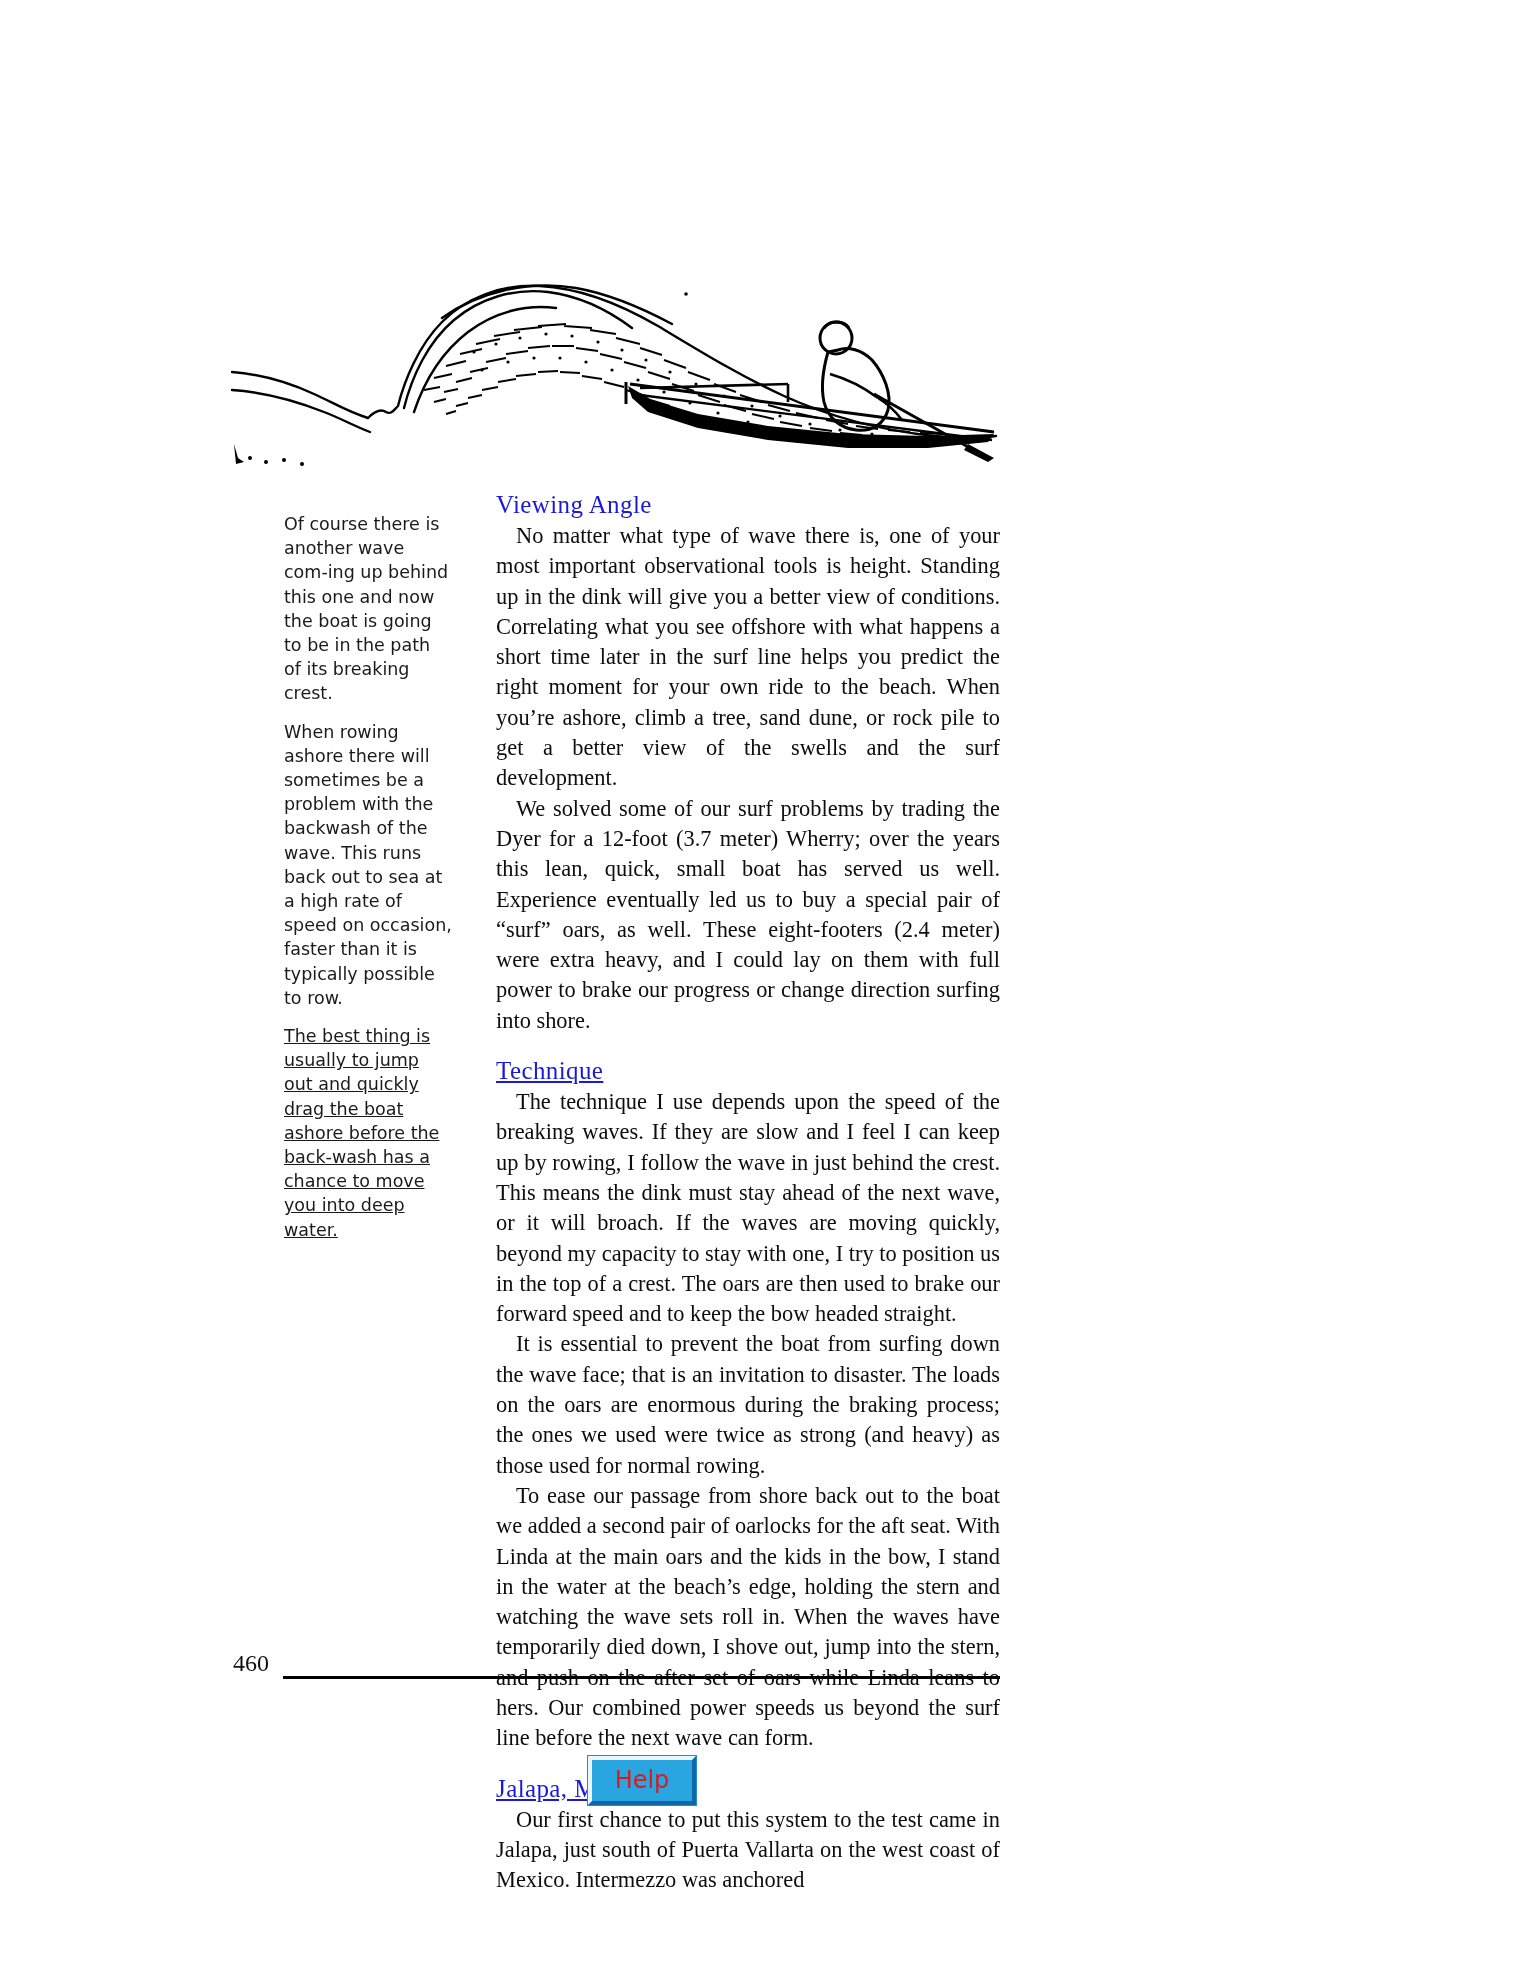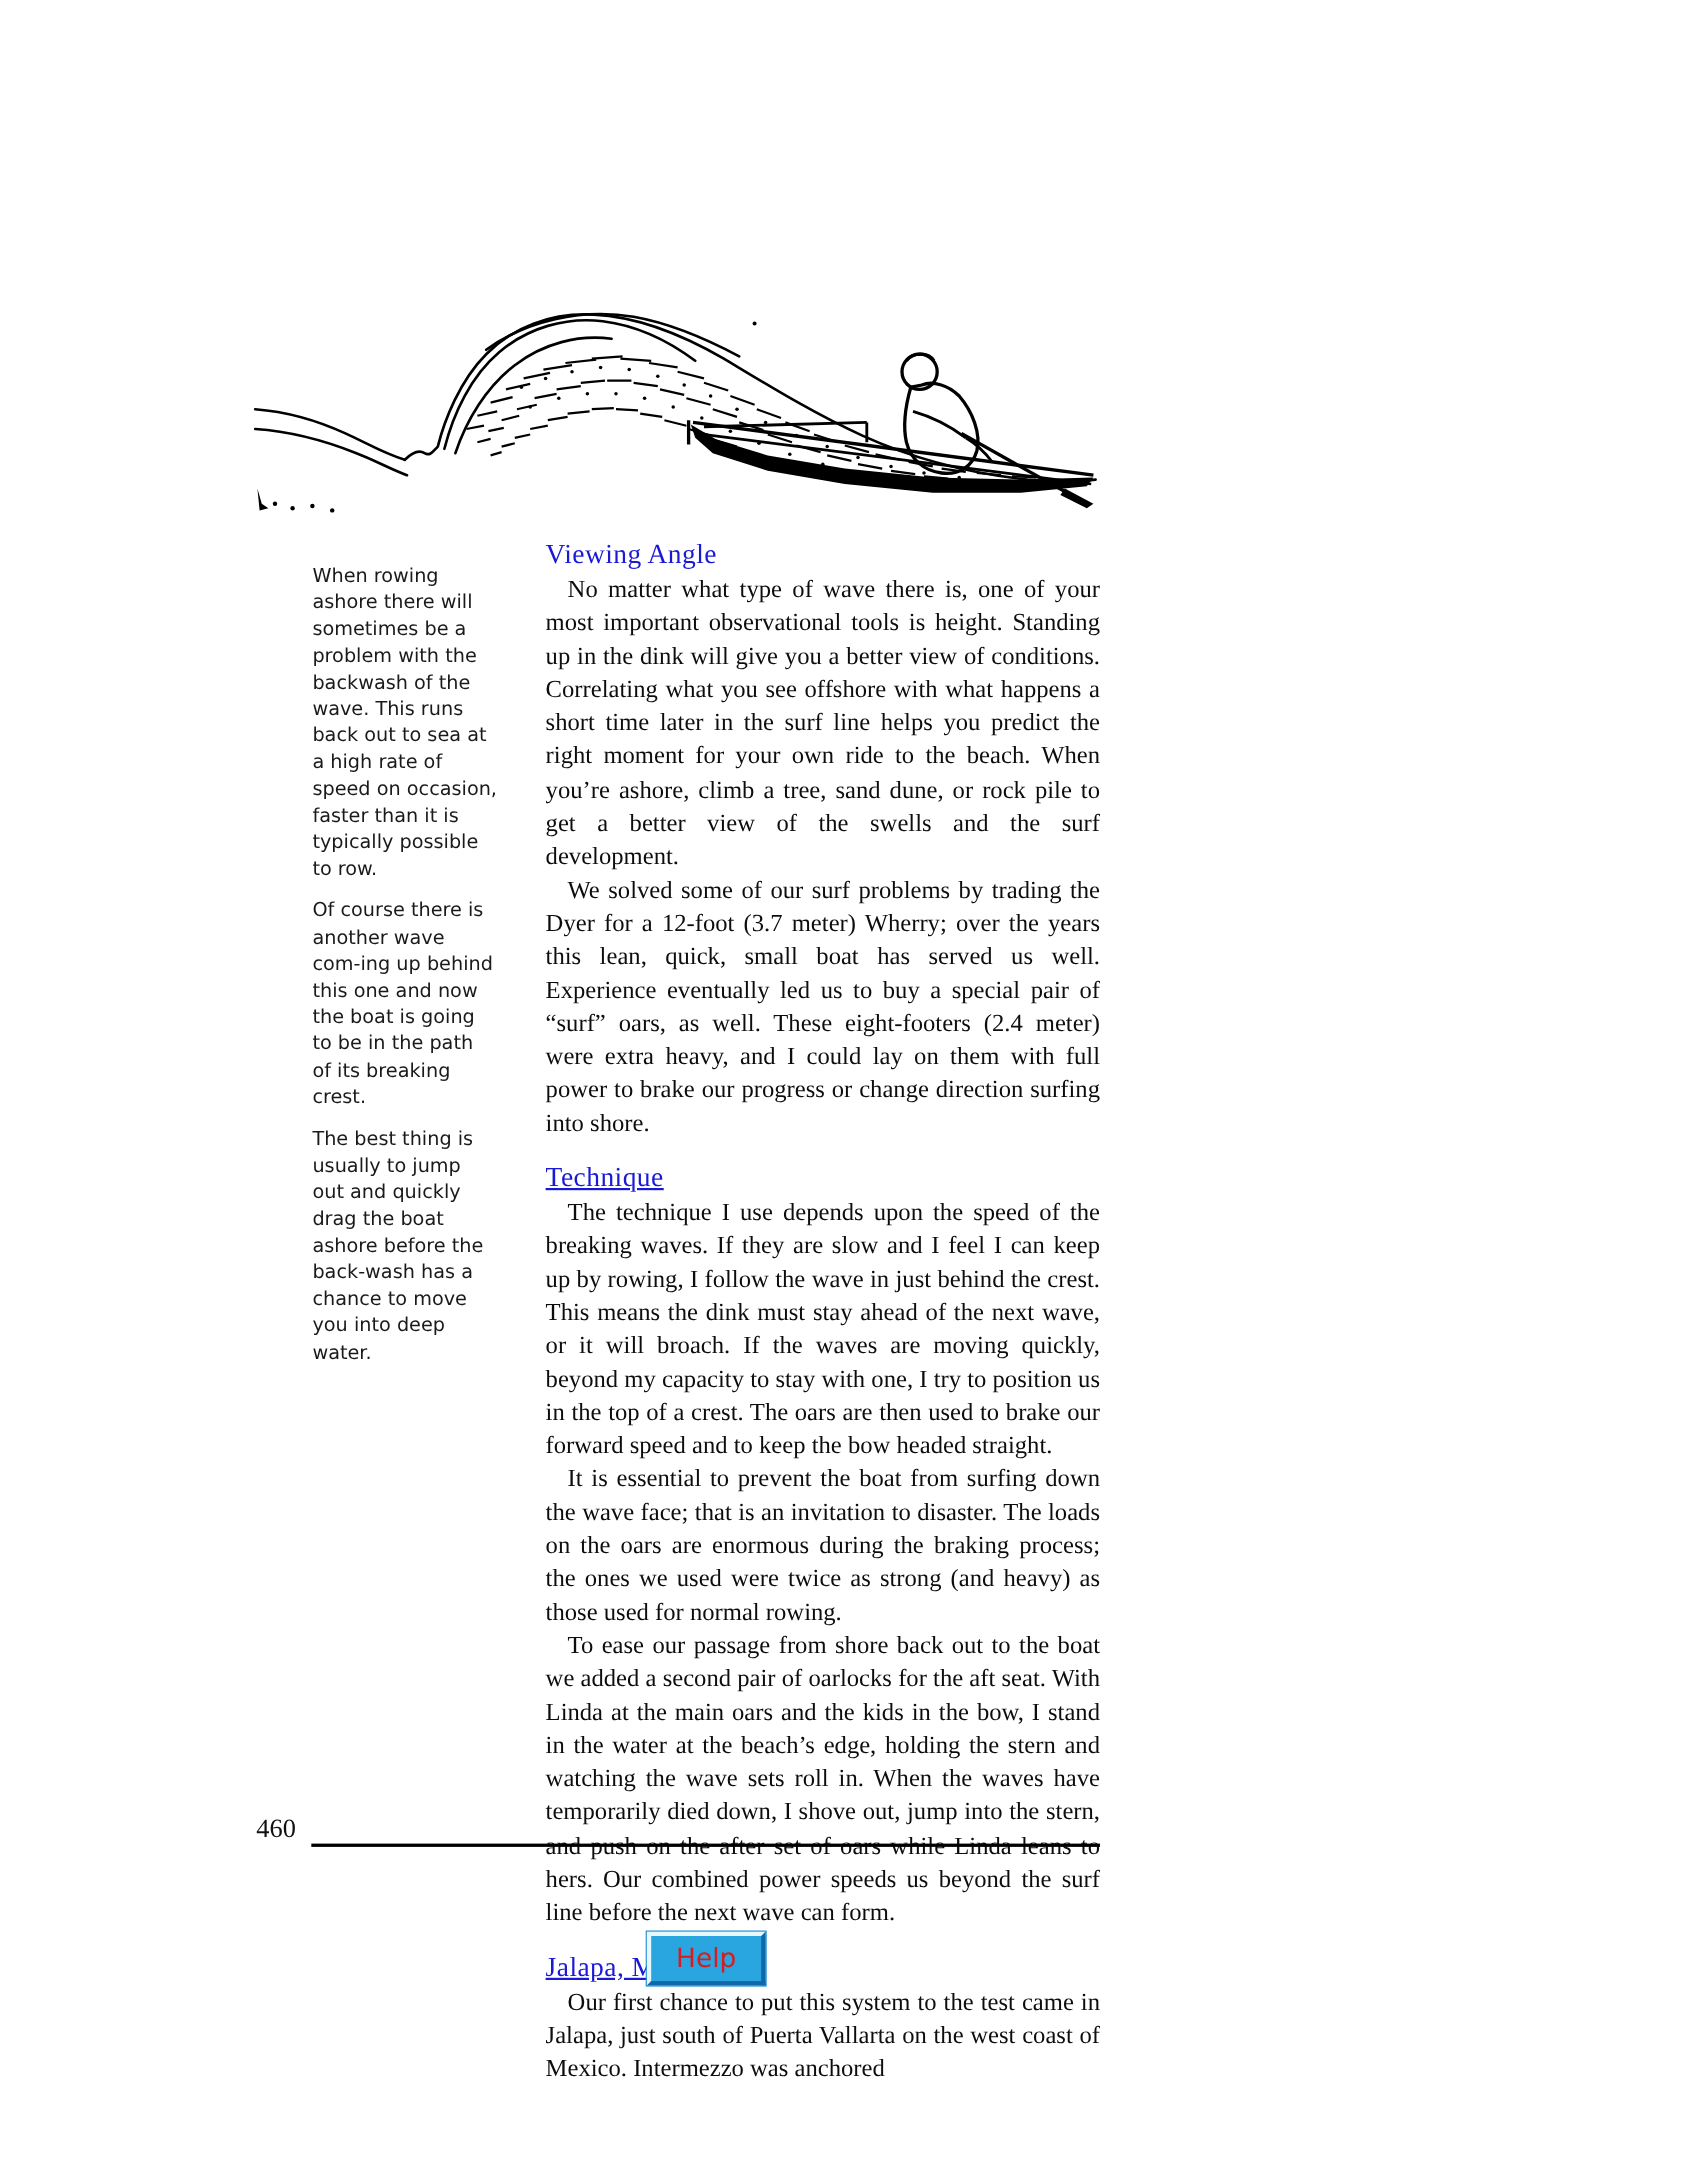--- a/index.html
+++ b/index.html
@@ -73,21 +73,21 @@
     width: 168px;
     font-family: "DejaVu Sans", sans-serif;
     font-size: 17.5px;
     line-height: 24.2px;
     color: #1a1a1a;
     text-align: left;
   }
   .sidenote p {
     margin: 0 0 14px 0;
   }
-  .sidenote p:last-child { margin-bottom: 0; }
+  .sidenote p:last-child { margin-bottom: 0; text-decoration: underline; }
 
   
   .maincol {
     position: absolute;
     left: 268px;
     top: 0px;
     width: 504px;
   }
   .sec-head {
     color: #1a1ad6;
@@ -274,22 +274,22 @@
       <g stroke="#000000" stroke-width="2.6" fill="none">
         <path d="M412 126 L560 122"></path>
         <path d="M560 122 L560 140"></path>
       </g>
     </svg>
   </div>
 
   <div class="body-area">
 
     <div class="sidenote">
+      <p>Of course there is another wave com-ing up behind this one and now the boat is going to be in the path of its breaking crest.</p>
       <p>When rowing ashore there will sometimes be a problem with the backwash of the wave. This runs back out to sea at a high rate of speed on occasion, faster than it is typically possible to row.</p>
-      <p>Of course there is another wave com-ing up behind this one and now the boat is going to be in the path of its breaking crest.</p>
       <p>The best thing is usually to jump out and quickly drag the boat ashore before the back-wash has a chance to move you into deep water.</p>
     </div>
 
     <div class="maincol">
 
       <h2 class="sec-head">Viewing Angle</h2>
       <p>No matter what type of wave there is, one of your most important observational tools is height. Standing up in the dink will give you a better view of conditions. Correlating what you see offshore with what happens a short time later in the surf line helps you predict the right moment for your own ride to the beach. When you’re ashore, climb a tree, sand dune, or rock pile to get a better view of the swells and the surf development.</p>
       <p>We solved some of our surf problems by trading the Dyer for a 12-foot (3.7 meter) Wherry; over the years this lean, quick, small boat has served us well. Experience eventually led us to buy a special pair of “surf” oars, as well. These eight-footers (2.4 meter) were extra heavy, and I could lay on them with full power to brake our progress or change direction surfing into shore.</p>
 
       <h2 class="sec-head spaced">Technique</h2>

